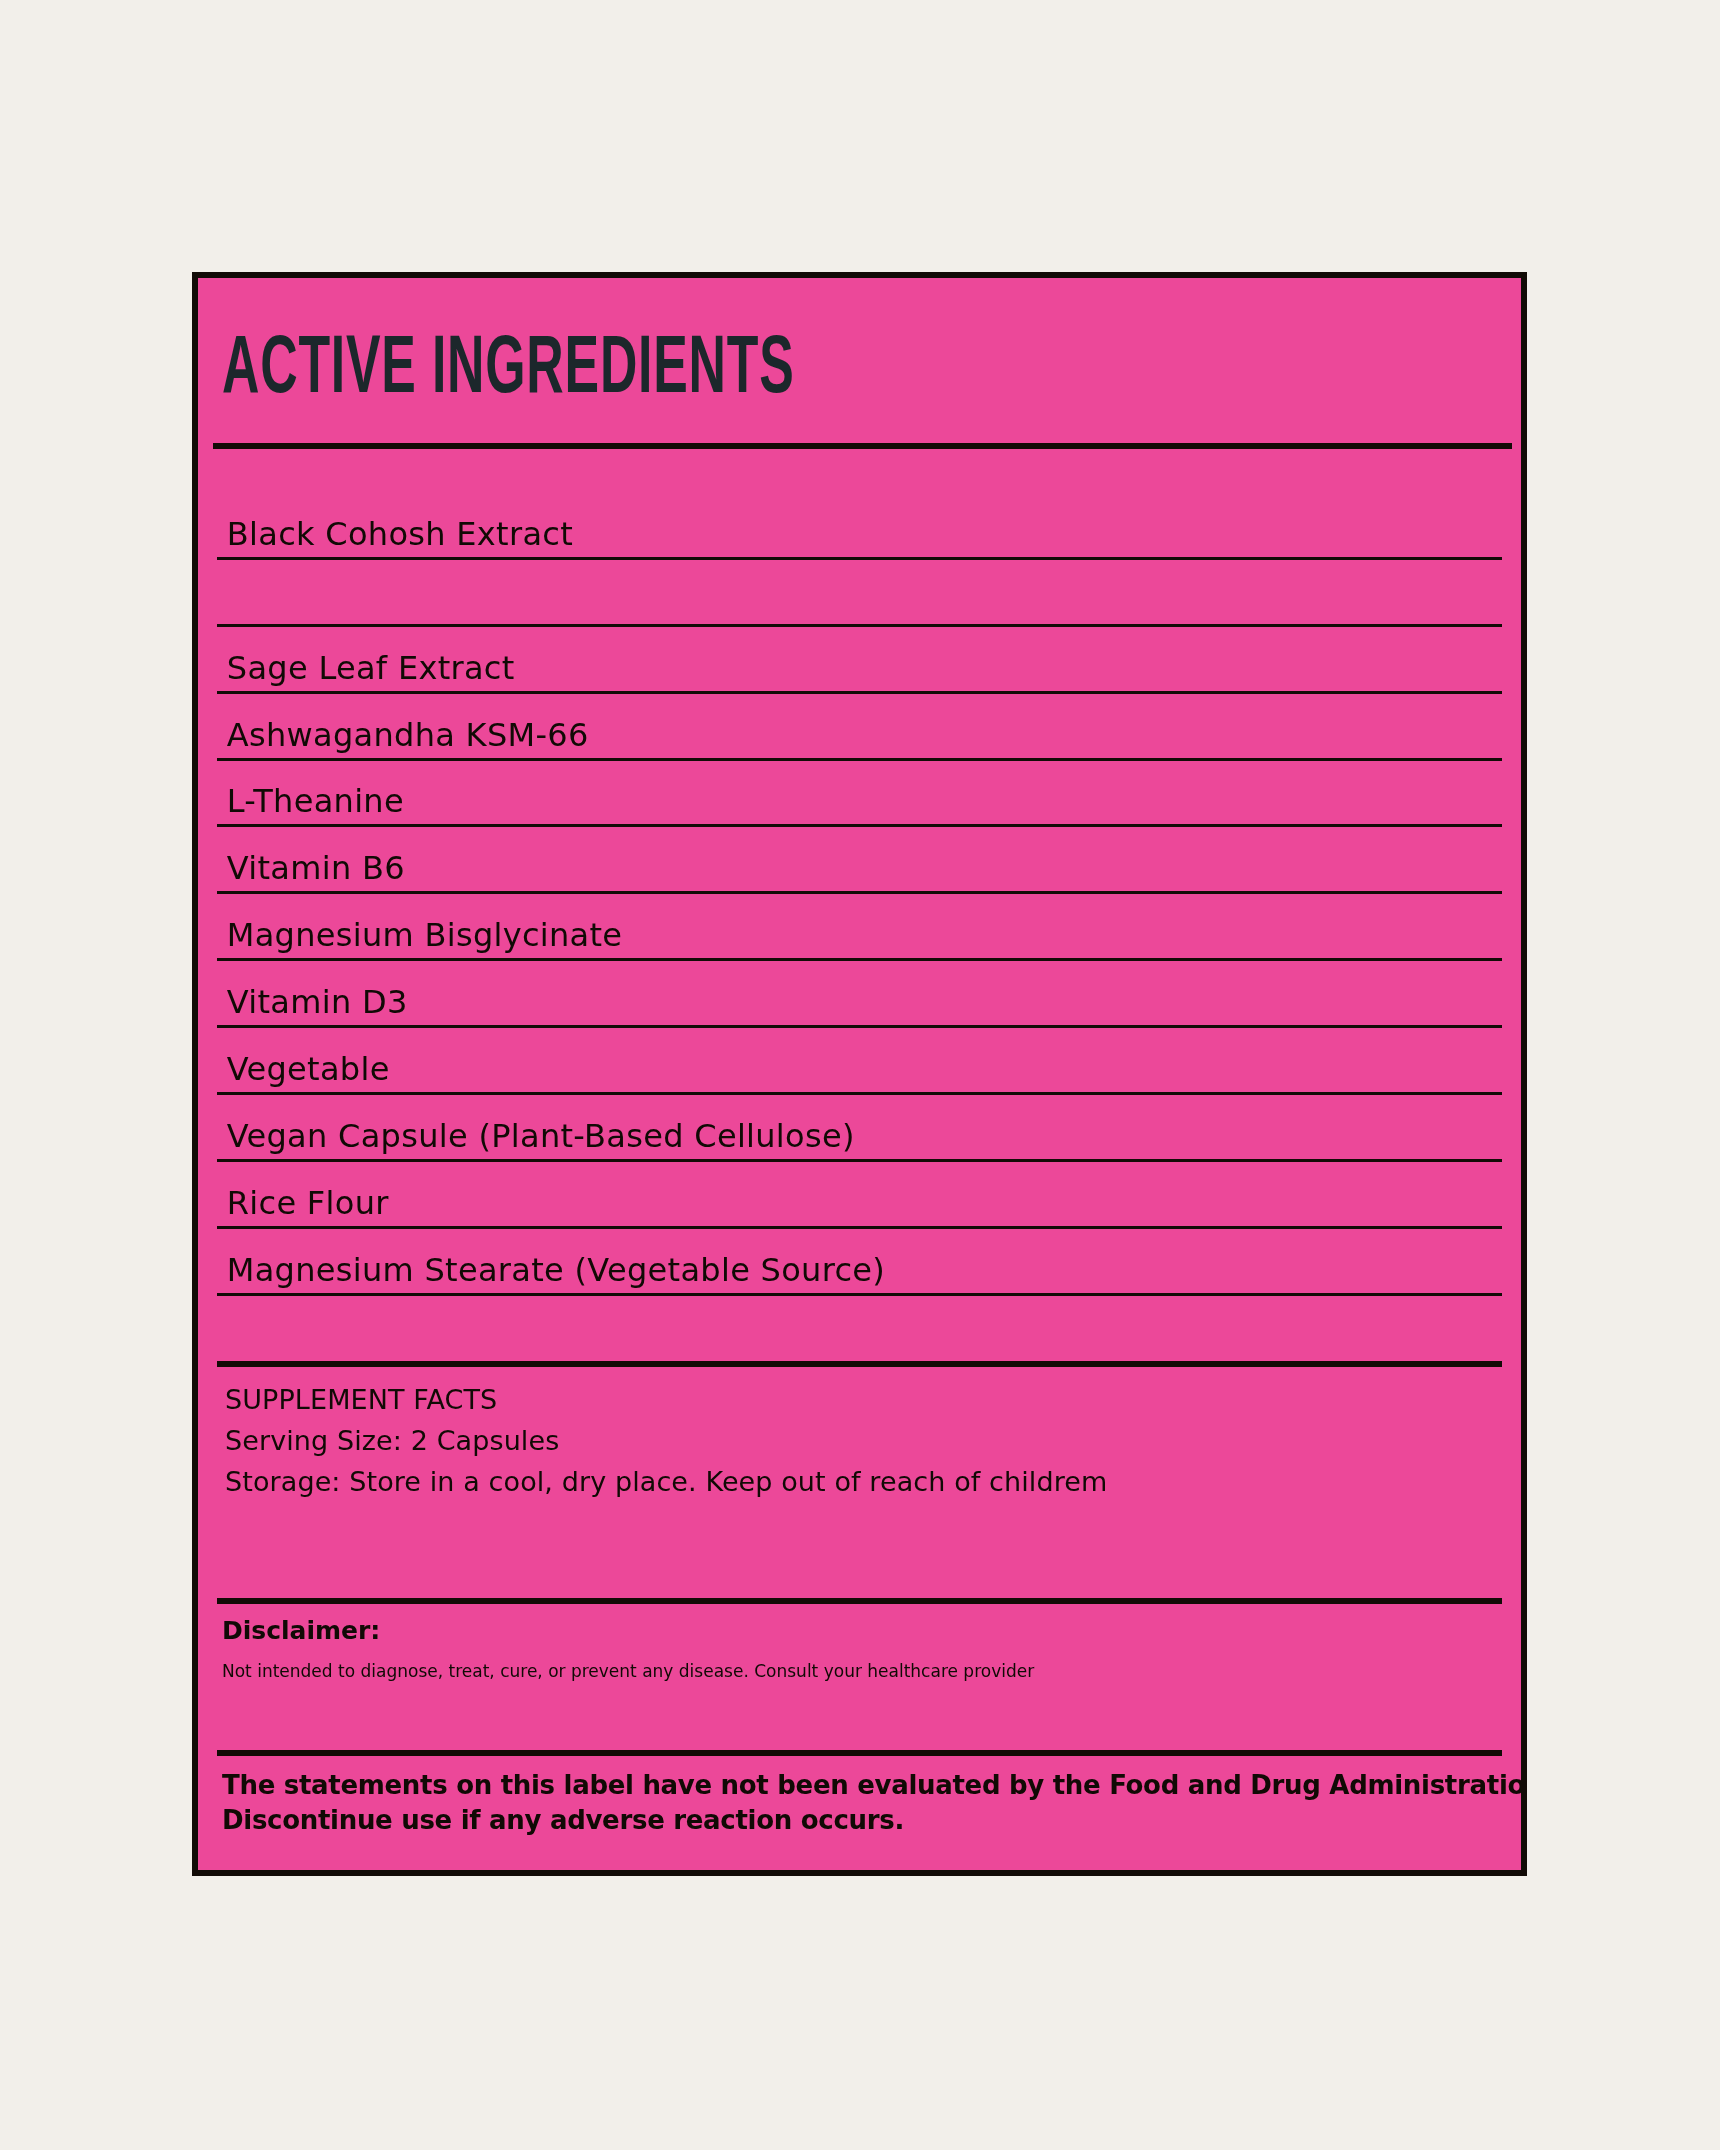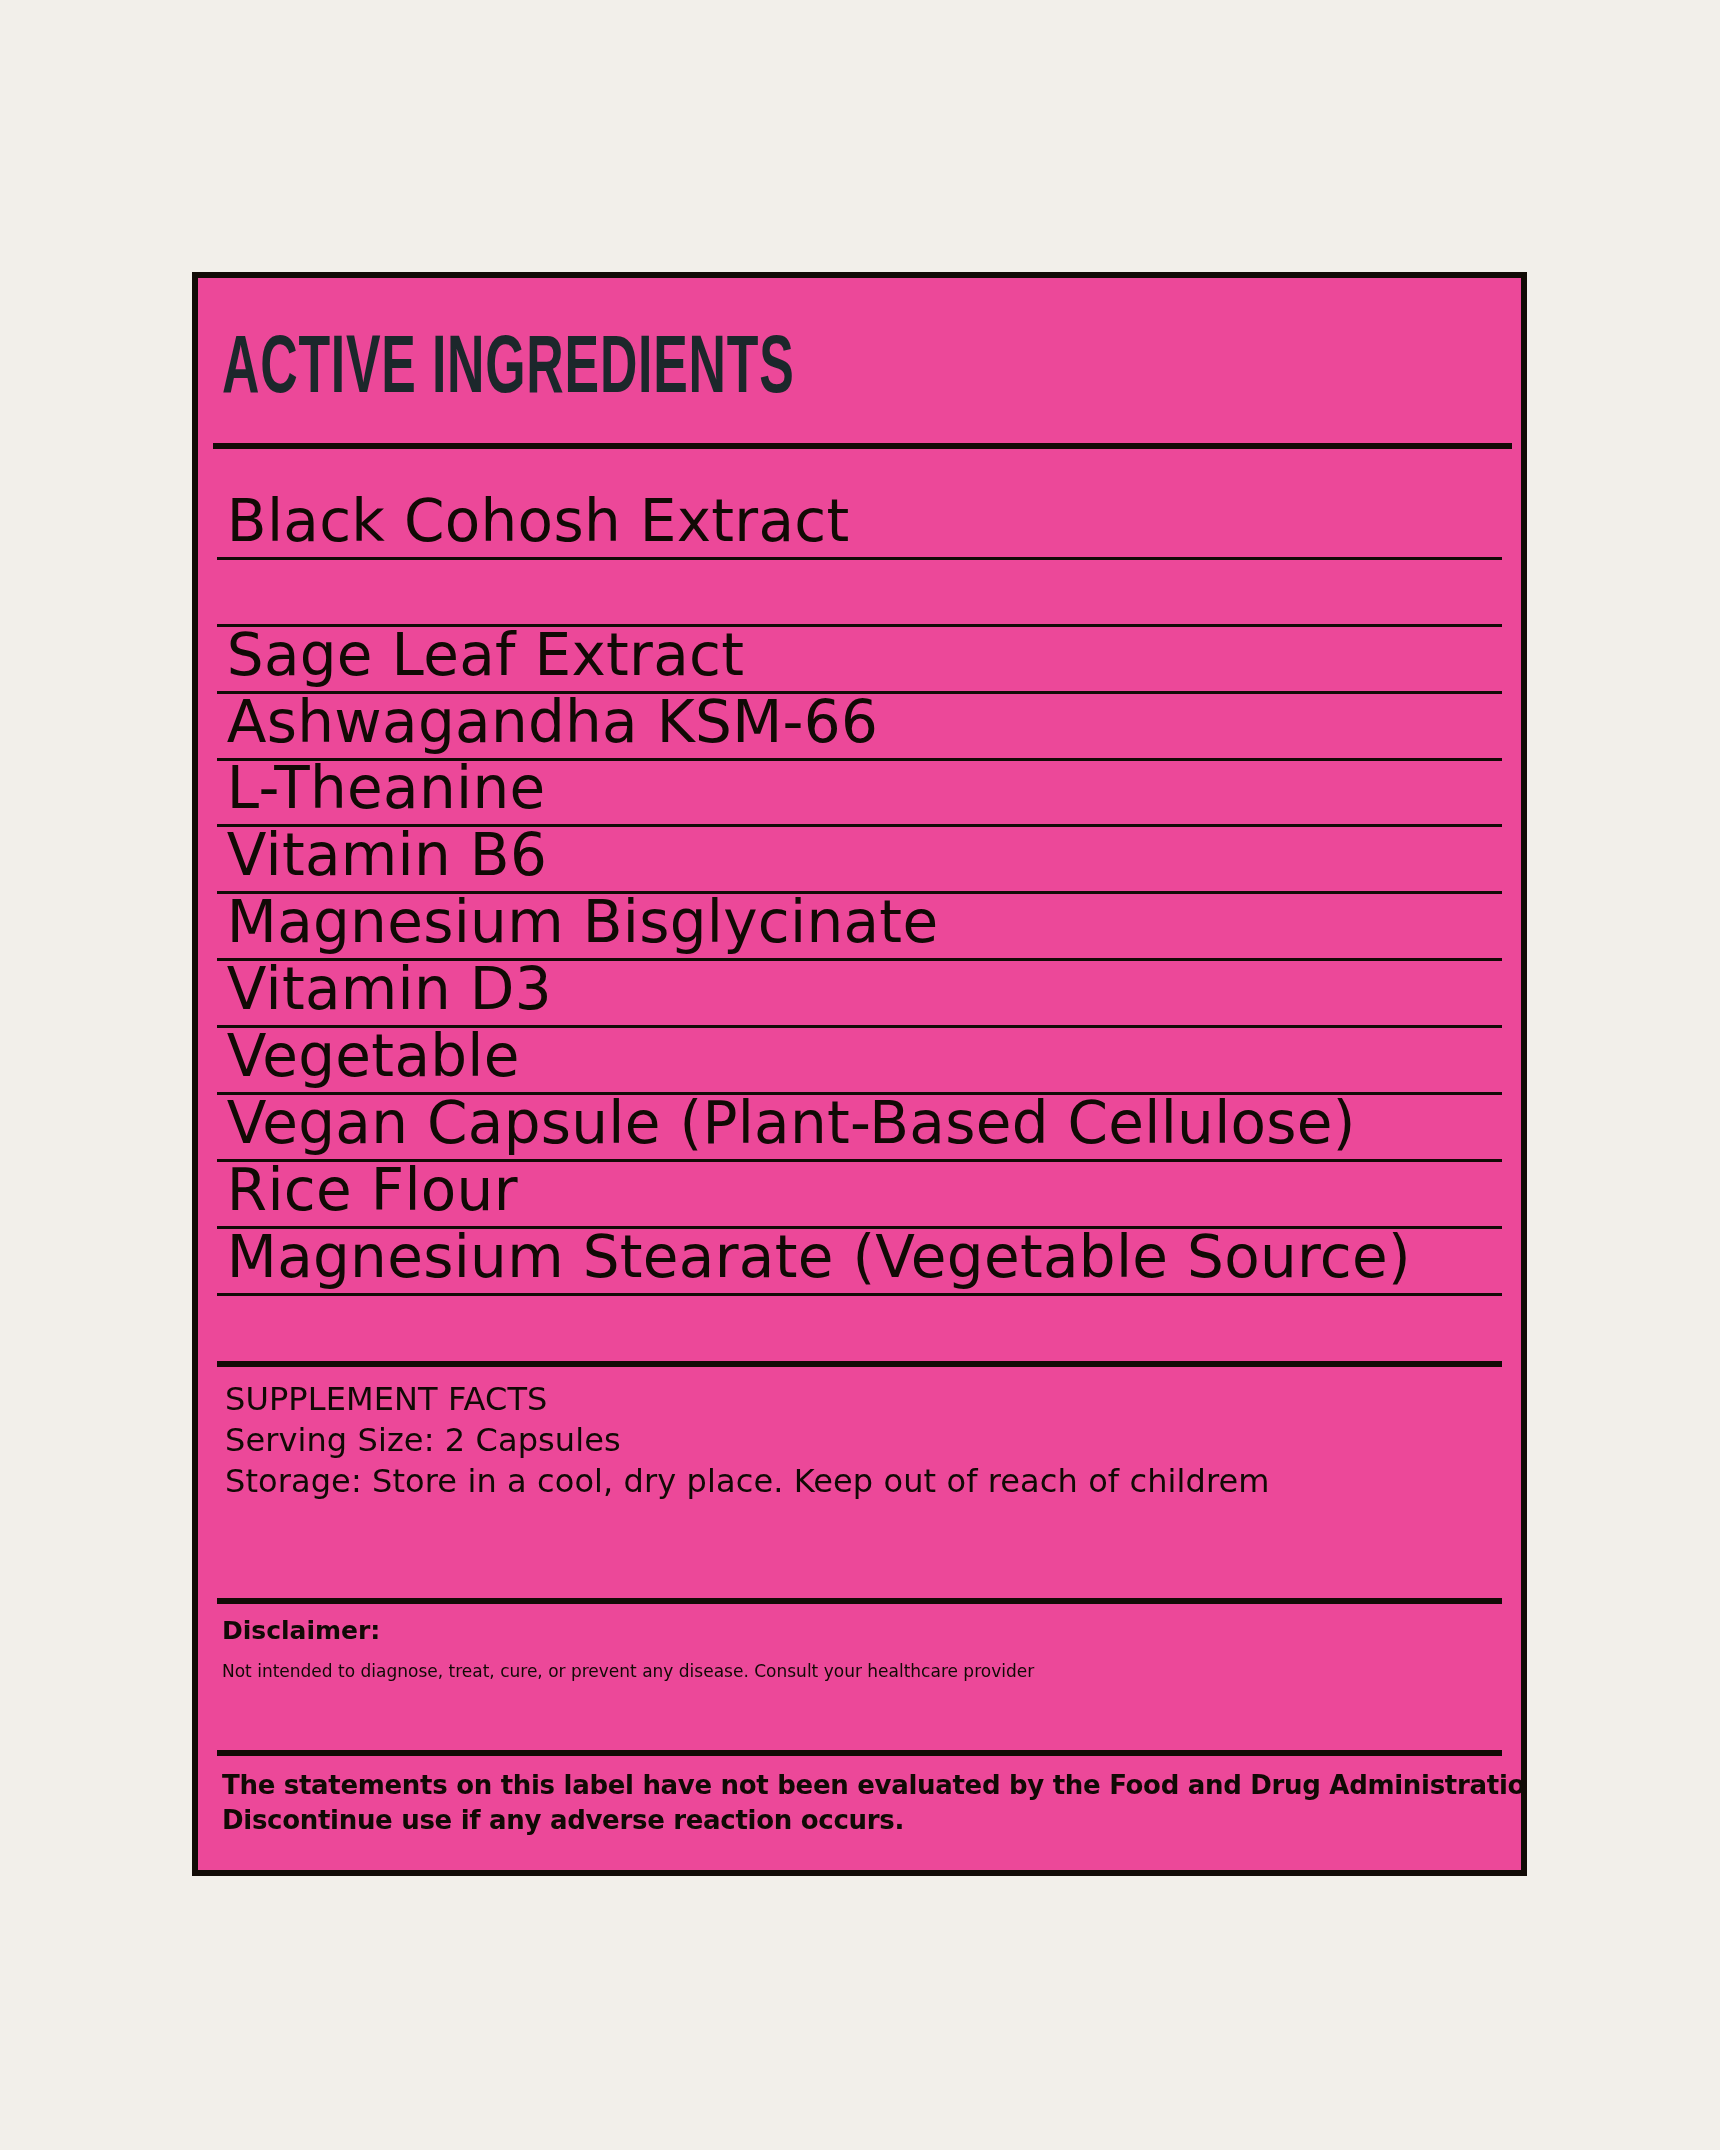--- a/index.html
+++ b/index.html
@@ -42,34 +42,34 @@
   .ing-row {
     position: absolute;
     left: 0; width: 1285px;
     height: 67px;
   }
   .ing-text {
     position: absolute;
     left: 9.8px;
     bottom: 10.4px;
     font-family: "DejaVu Sans", sans-serif;
-    font-size: 58px;
+    font-size: 32px;
     line-height: 1;
     white-space: nowrap;
     color: #110a05;
     letter-spacing: 0.3px;
   }
   .ing-line {
     position: absolute; left: 0; bottom: 0;
     width: 1285px; height: 2.9px; background: #120b06;
   }
   .facts-rule { left: 19px; top: 1083px; width: 1285px; }
   .facts {
     left: 27px; top: 1101px;
-    font-size: 32px;
+    font-size: 27px;
     line-height: 41px;
     white-space: nowrap;
     letter-spacing: 0.1px;
   }
   .facts div { height: 41px; }
   .disc-rule { left: 19px; top: 1320px; width: 1285px; }
   .disc-label {
     left: 24px; top: 1338px;
     font-size: 25px; font-weight: 700;
     line-height: 29px;

